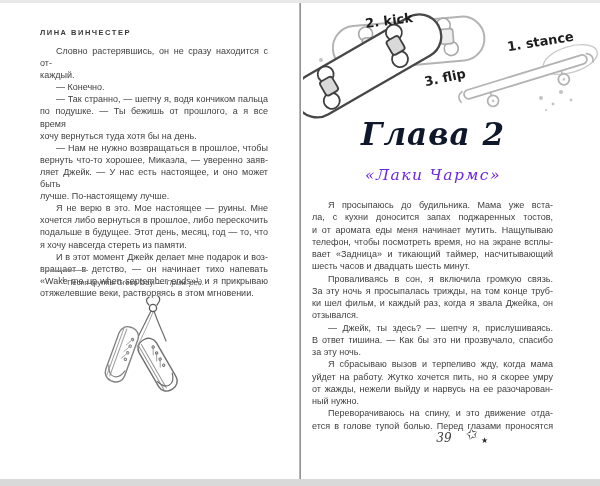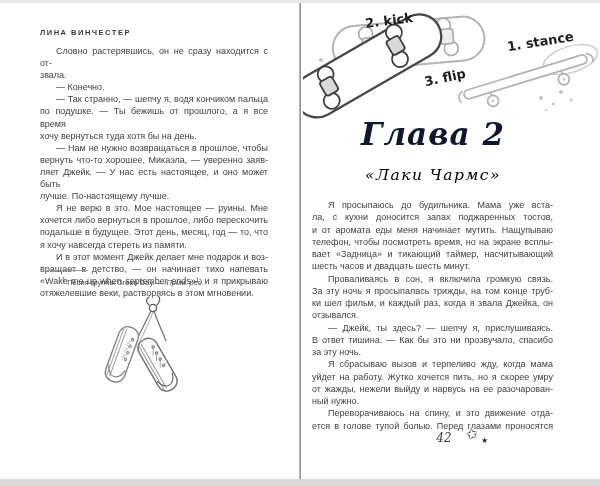--- a/index.html
+++ b/index.html
@@ -34,21 +34,21 @@
   .footnote .fn-italic{font-style:italic;}
   
   .chapter-title{
     position:absolute;left:312px;top:116px;width:242px;text-align:center;
     font-family:"DejaVu Serif",serif;font-style:italic;font-weight:700;
     font-size:31px;color:#0f172a;letter-spacing:1px;
   }
   .chapter-subtitle{
     position:absolute;left:312px;top:166px;width:242px;text-align:center;
     font-family:"DejaVu Serif",serif;font-style:italic;
-    font-size:15.5px;color:#000000;letter-spacing:1.5px;
+    font-size:15.5px;color:#6d28d9;letter-spacing:1.5px;
   }
   .pagenum{
     position:absolute;left:430px;top:431px;width:28px;text-align:center;
     font-family:"DejaVu Serif",serif;font-style:italic;font-size:12px;color:#3a3a3a;
   }
   .stars{position:absolute;left:466px;top:426px;width:36px;height:28px;color:#2e2e2e;}
   .stars .star-big{position:absolute;left:0;top:0;font-size:14px;transform:rotate(-12deg);font-family:"DejaVu Sans",sans-serif;}
   .stars .star-small{position:absolute;left:15px;top:10px;font-size:8px;font-family:"DejaVu Sans",sans-serif;}
   
   .sneakers{position:absolute;left:96px;top:295px;width:115px;height:106px;}
@@ -68,21 +68,21 @@
 <div class="scan">
 
   <div class="strip top"></div>
 
   <div>
     <div class="running-head">ЛИНА ВИНЧЕСТЕР</div>
 
     <div class="body-text body-left">
         <div class="para">
           <div class="line first">Словно растерявшись, он не сразу находится с от-</div>
-          <div class="line end">звала.</div>
+          <div class="line end">каждый.</div>
         </div>
         <div class="para">
           <div class="line first end">— Конечно.</div>
         </div>
         <div class="para">
           <div class="line first">— Так странно, — шепчу я, водя кончиком пальца</div>
           <div class="line">по подушке. — Ты бежишь от прошлого, а я все время</div>
           <div class="line end">хочу вернуться туда хотя бы на день.</div>
         </div>
         <div class="para">
@@ -245,21 +245,21 @@
           <div class="line">уйдет на работу. Жутко хочется пить, но я скорее умру</div>
           <div class="line">от жажды, нежели выйду и нарвусь на ее разочарован-</div>
           <div class="line end">ный нужно.</div>
         </div>
         <div class="para">
           <div class="line first">Переворачиваюсь на спину, и это движение отда-</div>
           <div class="line">ется в голове тупой болью. Перед глазами проносятся</div>
         </div>
       </div>
 
-    <div class="pagenum">42</div>
+    <div class="pagenum">39</div>
     <div class="stars">
       <span class="star-big">✩</span>
       <span class="star-small">★</span>
     </div>
   </div>
 
   <div class="strip bottom"></div>
 </div>
 
 </body></html>

